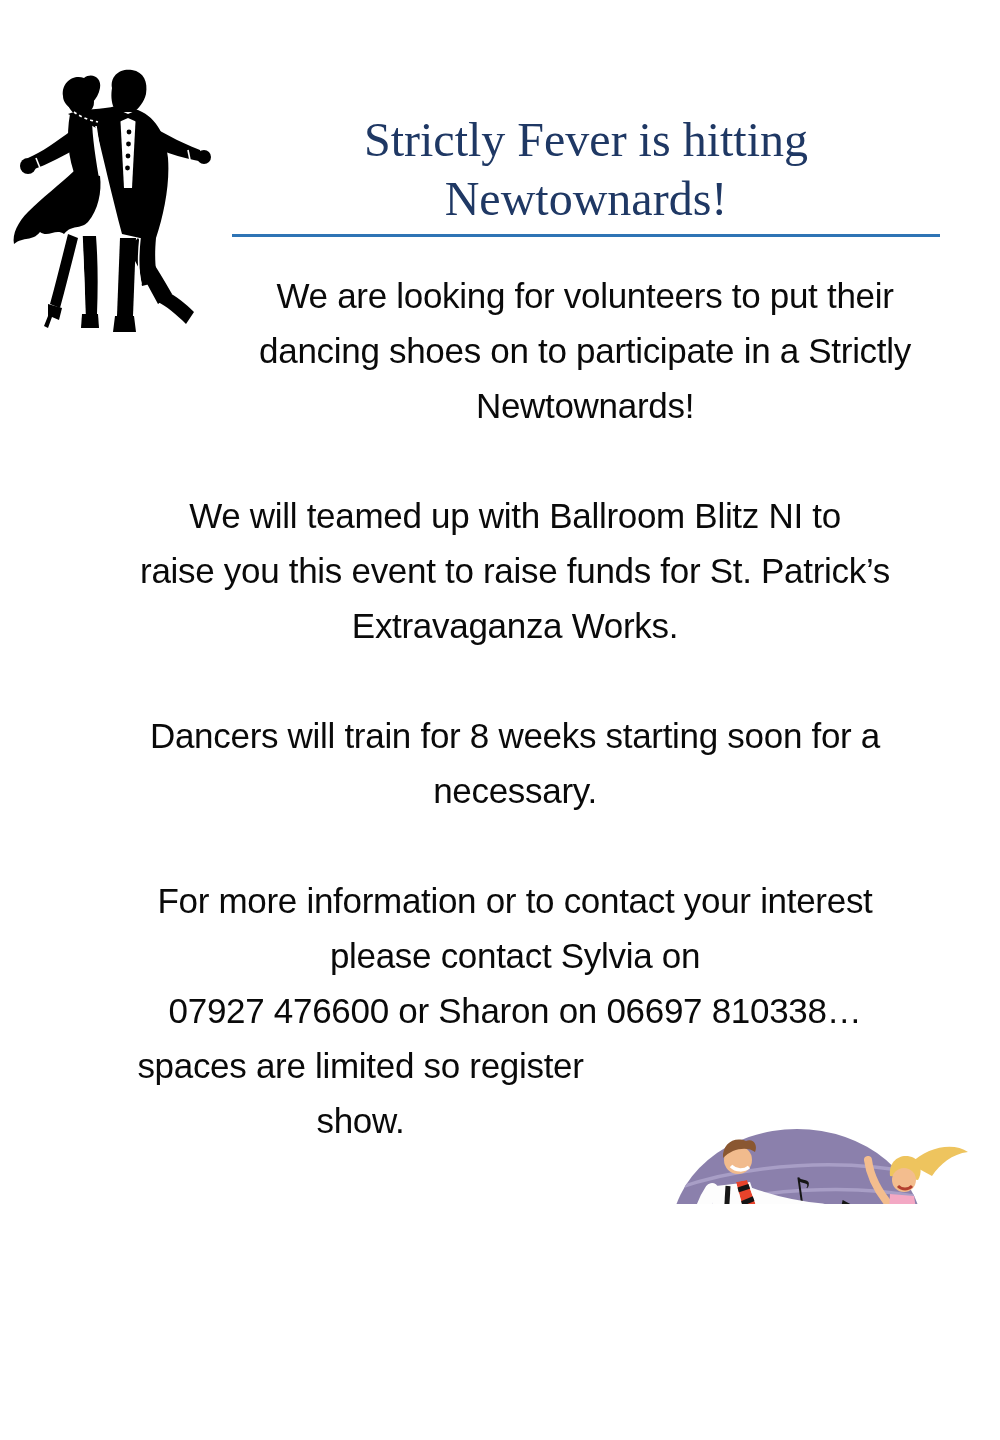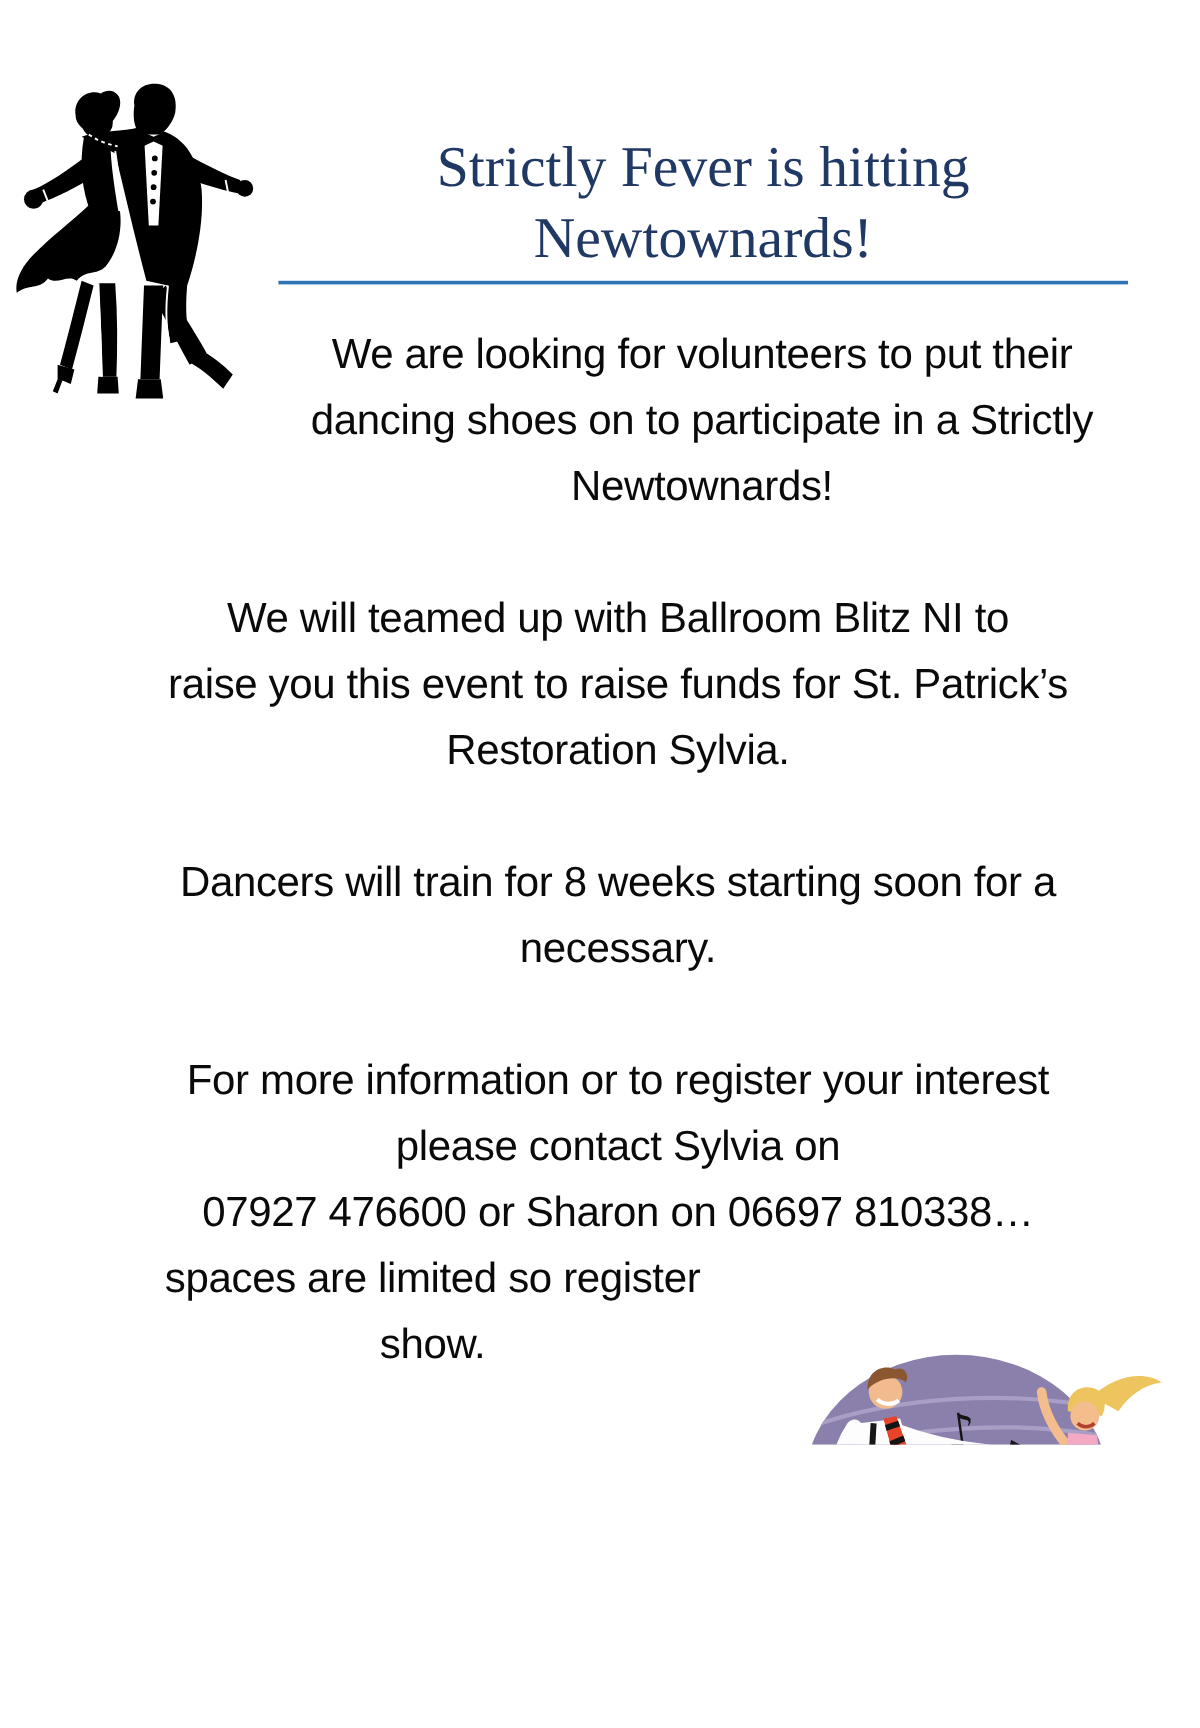--- a/index.html
+++ b/index.html
@@ -107,28 +107,28 @@
 
   <div class="body-col">
     <div class="para para-0" id="para-0">
         <div class="line">We are looking for volunteers to put their</div>
         <div class="line">dancing shoes on to participate in a Strictly</div>
         <div class="line">Newtownards!</div>
       </div>
     <div class="para para-1" id="para-1">
         <div class="line">We will teamed up with Ballroom Blitz NI to</div>
         <div class="line">raise you this event to raise funds for St. Patrick’s</div>
-        <div class="line">Restoration Sylvia.</div>
+        <div class="line">Extravaganza Works.</div>
       </div>
     <div class="para para-2" id="para-2">
         <div class="line">Dancers will train for 8 weeks starting soon for a</div>
         <div class="line">necessary.</div>
       </div>
     <div class="para para-3" id="para-3">
-        <div class="line">For more information or to register your interest</div>
+        <div class="line">For more information or to contact your interest</div>
         <div class="line">please contact Sylvia on</div>
         <div class="line">07927 476600 or Sharon on 06697 810338…</div>
         <div class="line">spaces are limited so register</div>
         <div class="line">show.</div>
       </div>
   </div>
 
   <div class="cartoon" role="img" aria-label="Cartoon swing-dancing couple on purple oval with music notes">
     <svg viewBox="0 0 345 262" width="345" height="262">
       <defs>

